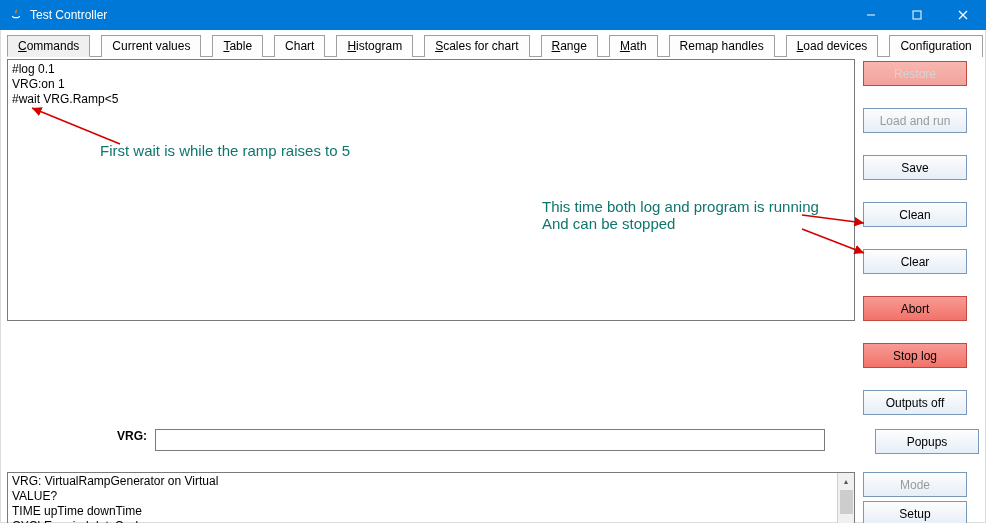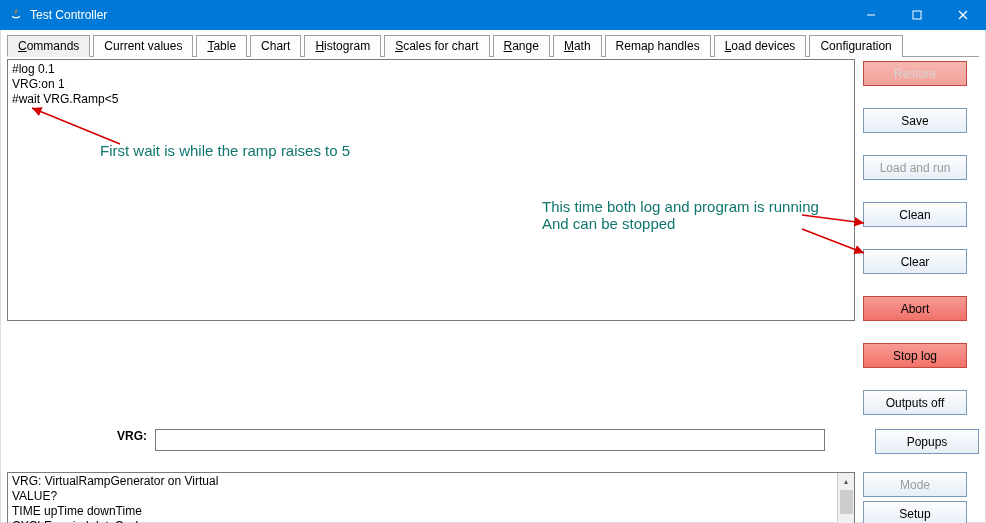--- a/index.html
+++ b/index.html
@@ -41,21 +41,21 @@
     padding: 4px 6px 6px 6px;
     height: calc(100% - 30px);
     display: flex;
     flex-direction: column;
     background: #fff;
     border: 1px solid #dcdcdc;
     border-top: none;
   }
   .tab-row {
     display: flex;
-    gap: 4px;
+    gap: 12px;
     border-bottom: 1px solid #a0a0a0;
     margin-bottom: 2px;
   }
   .tab {
     border: 1px solid #a0a0a0;
     border-bottom: none;
     padding: 3px 10px;
     background: #fdfdfd;
     font-size: 12px;
     position: relative;
@@ -245,22 +245,22 @@
     <div class="tab"><span class="mn">L</span>oad devices</div>
     <div class="tab">Configuration</div>
   </div>
 
   <div class="main-area">
     <div class="code-box">#log 0.1
 VRG:on 1
 #wait VRG.Ramp&lt;5</div>
     <div class="side-buttons">
       <div class="sbtn red disabled">Restore</div>
+      <div class="sbtn disabled">Load and run</div>
       <div class="sbtn">Save</div>
-      <div class="sbtn disabled">Load and run</div>
       <div class="sbtn">Clean</div>
       <div class="sbtn">Clear</div>
       <div class="sbtn red">Abort</div>
       <div class="sbtn red">Stop log</div>
       <div class="sbtn">Outputs off</div>
     </div>
   </div>
 
   <div class="input-row">
     <span class="lbl">VRG:</span>

